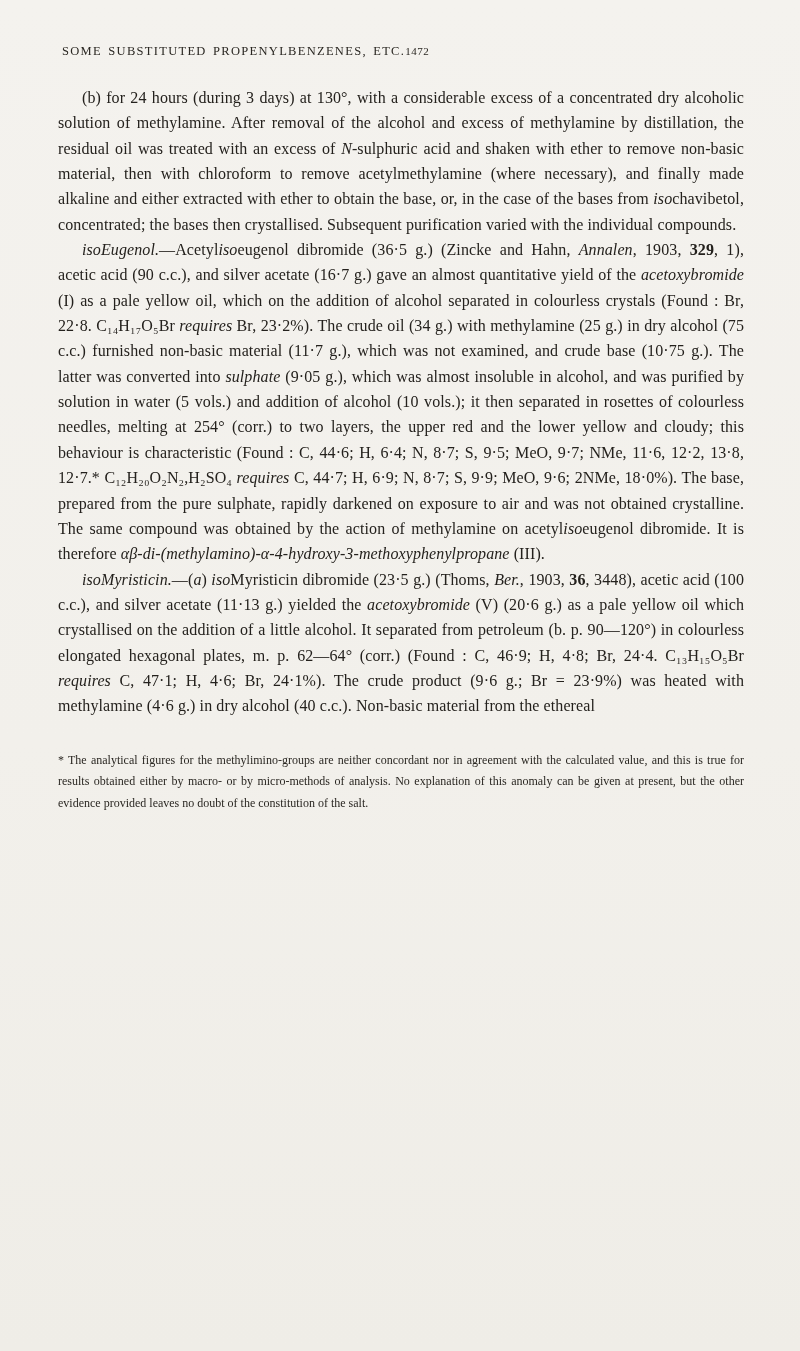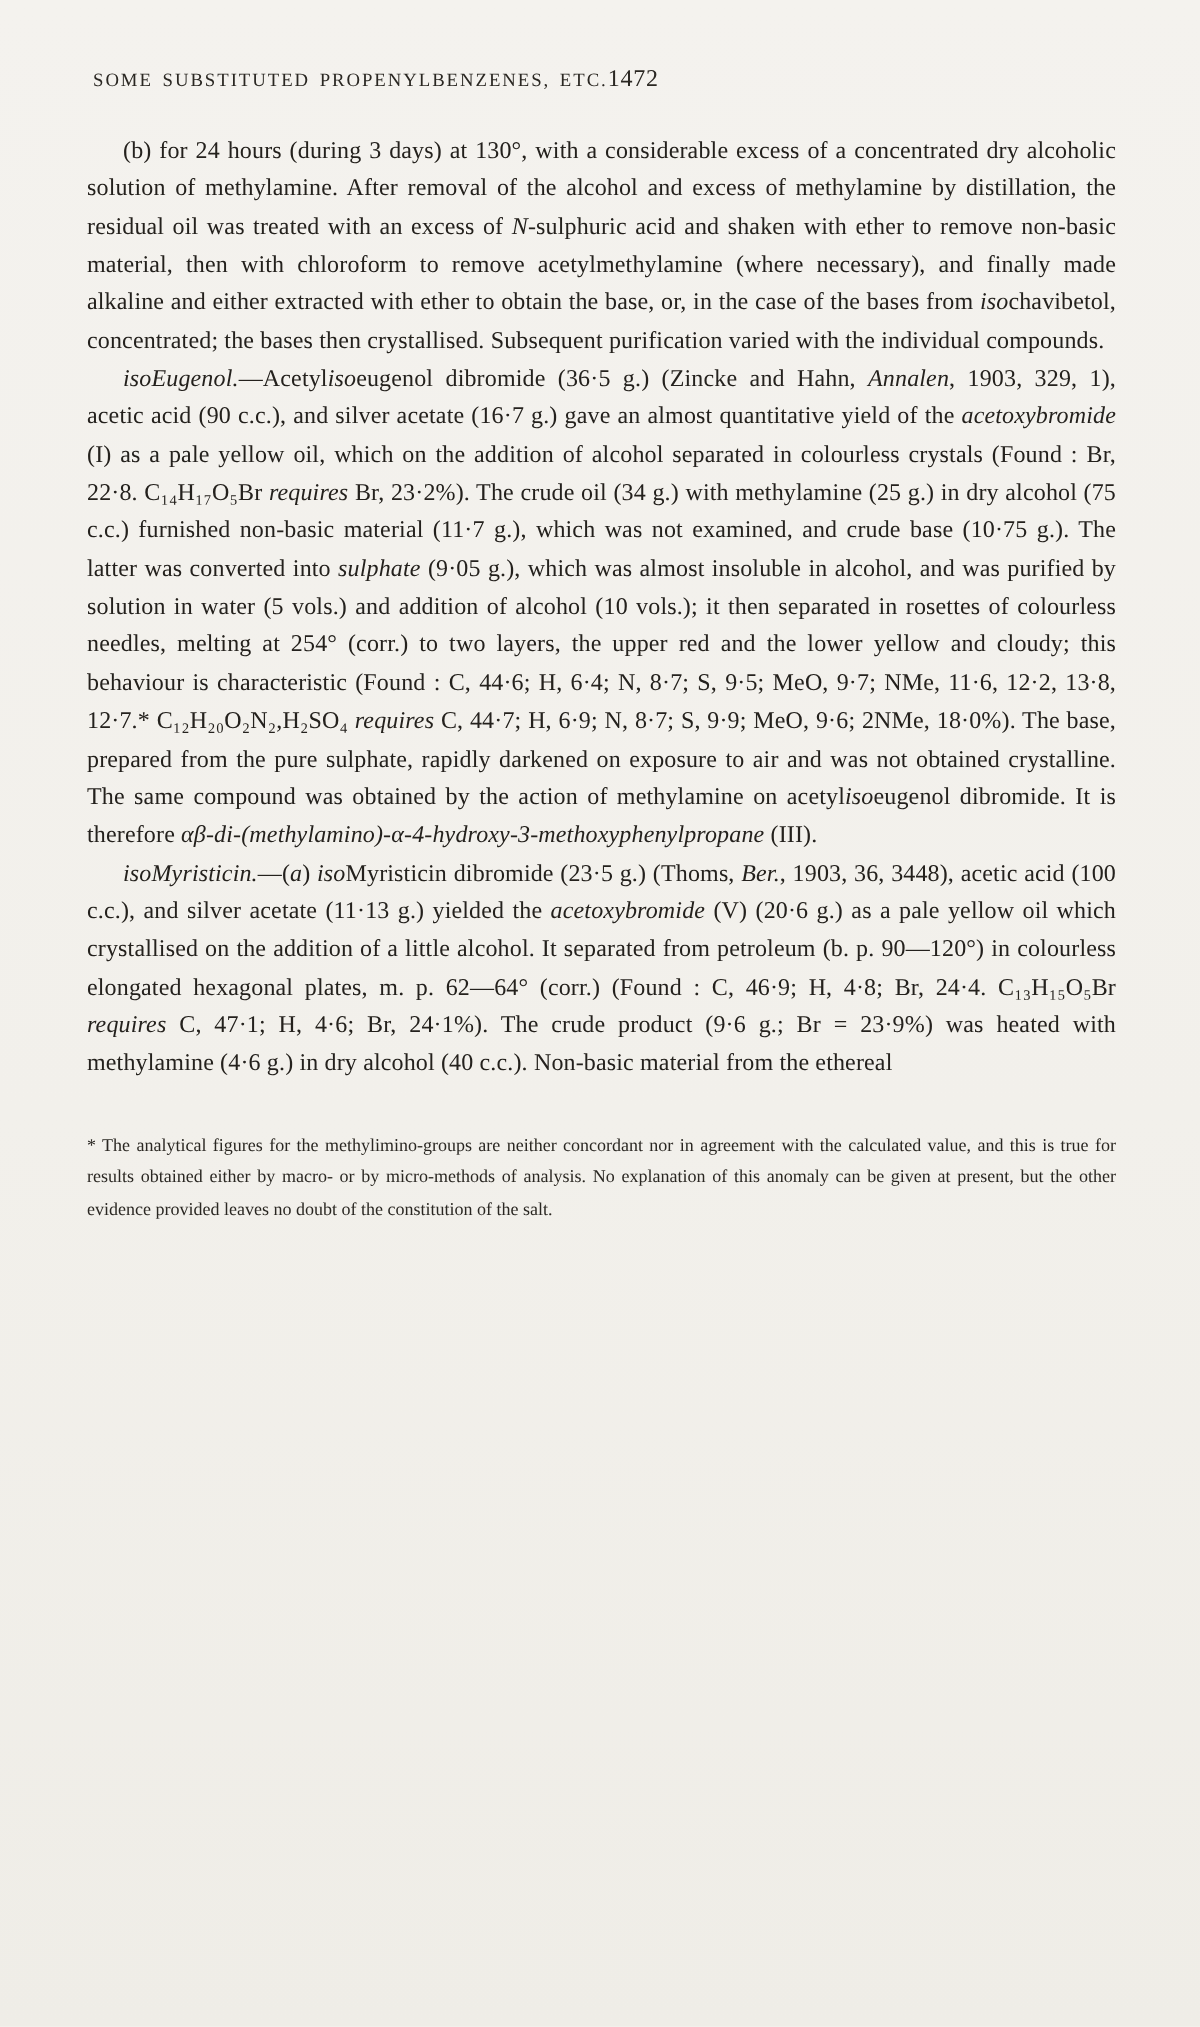--- a/index.html
+++ b/index.html
@@ -24,34 +24,34 @@
     margin-bottom: 26px;
     padding: 0 2px 0 4px;
   }
   .head-title {
     font-size: 12.5px;
     letter-spacing: 1.3px;
     word-spacing: 2px;
     color: #2a2722;
   }
   .page-number {
-    font-size: 16px;
+    font-size: 11px;
     letter-spacing: 0.5px;
     color: #2a2722;
   }
   .body-text p {
     margin: 0;
     font-size: 16px;
     line-height: 25.35px;
     text-align: justify;
     text-indent: 24px;
     letter-spacing: 0.1px;
   }
   .s-italic { font-style: italic; }
-  .s-bold { font-weight: normal; }
+  .s-bold { font-weight: bold; }
   .footnote {
     margin-top: 31px;
     font-size: 12px;
     line-height: 21.6px;
     text-align: justify;
     color: #2a2722;
   }
 </style>
 </head>
 <body>

